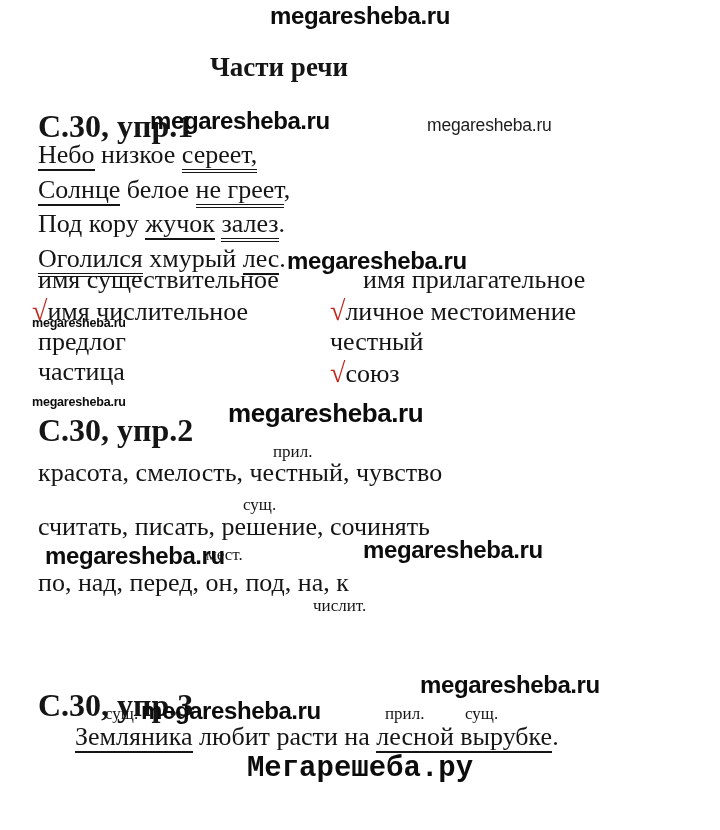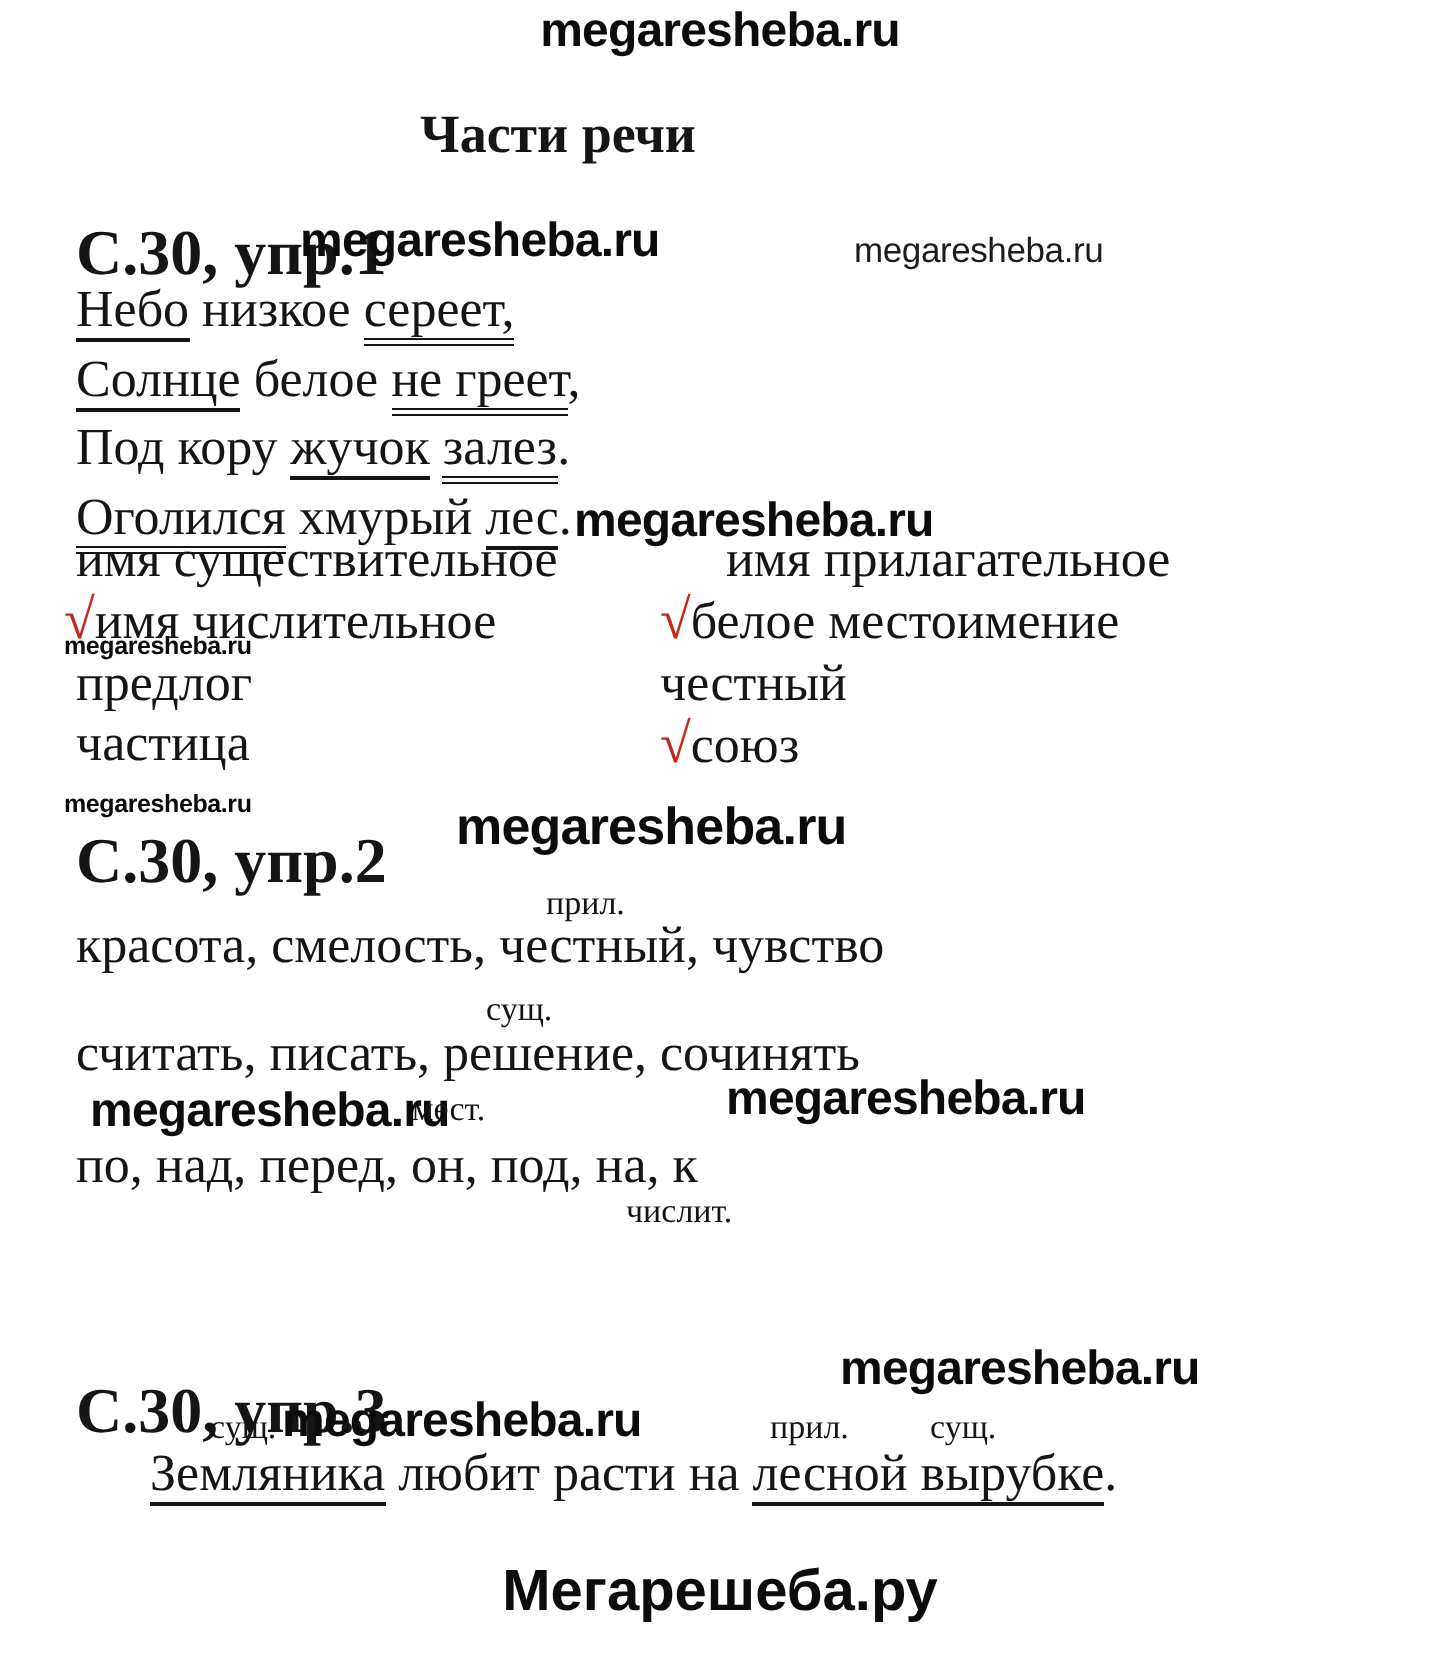--- a/index.html
+++ b/index.html
@@ -42,21 +42,21 @@
   <div class="abs serif" style="left:38px;top:209px;text-align:center;"><span>Под кору </span><span class="u1">жучок</span><span> </span><span class="u2">залез</span><span>.</span></div>
 
   <div class="abs serif" style="left:38px;top:244px;"><span class="u2">Оголился</span><span> хмурый </span><span class="u1">лес</span><span>.</span></div>
 
   <div class="abs wm wm-24" style="left:287px;top:247px;">megaresheba.ru</div>
 
   <div class="abs serif" style="left:38px;top:265px;">имя существительное</div>
   <div class="abs serif" style="left:348px;top:265px;margin-left:15px;">имя прилагательное</div>
 
   <div class="abs serif" style="left:38px;top:295px;"><span class="check check-out">√</span><span>имя числительное</span></div>
-  <div class="abs serif" style="left:336px;top:295px;"><span class="check check-out">√</span><span>белое местоимение</span></div>
+  <div class="abs serif" style="left:336px;top:295px;"><span class="check check-out">√</span><span>личное местоимение</span></div>
 
   <div class="abs wm wm-12" style="left:32px;top:316px;">megaresheba.ru</div>
 
   <div class="abs serif" style="left:38px;top:327px;">предлог</div>
   <div class="abs serif" style="left:330px;top:327px;">честный</div>
 
   <div class="abs serif" style="left:38px;top:357px;">частица</div>
   <div class="abs serif" style="left:330px;top:357px;"><span class="check">√</span><span>союз</span></div>
 
   <div class="abs wm wm-12" style="left:32px;top:395px;">megaresheba.ru</div>
@@ -79,15 +79,15 @@
   <div class="abs wm wm-24" style="left:420px;top:671px;">megaresheba.ru</div>
   <div class="abs hdr" style="left:38px;top:687px;">С.30, упр.3</div>
 
   <div class="abs small-label" style="left:105px;top:704px;">сущ.</div>
   <div class="abs wm wm-24" style="left:141px;top:697px;">megaresheba.ru</div>
   <div class="abs small-label" style="left:385px;top:704px;">прил.</div>
   <div class="abs small-label" style="left:465px;top:704px;">сущ.</div>
 
   <div class="abs serif" style="left:75px;top:722px;"><span class="u1">Земляника</span><span> любит расти на </span><span class="u1">лесной вырубке</span><span>.</span></div>
 
-  <div class="abs center footer" style="top:780px;">Мегарешеба.ру</div>
+  <div class="abs center footer" style="top:752px;font-family:Liberation Mono, monospace;">Мегарешеба.ру</div>
 
 </div>
 
 </body></html>

